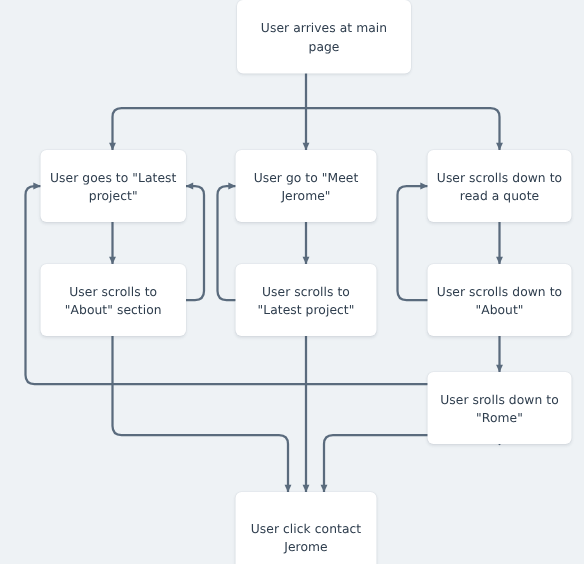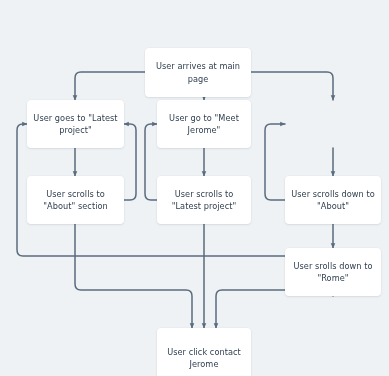--- a/index.html
+++ b/index.html
@@ -84,32 +84,35 @@
       <path d="M285,256 L23,256 Q17,256 17,250 L17,130 Q17,124 23,124 L27,124" marker-end="url(#ah)"></path>
 
       <path d="M75,224 L75,284 Q75,290 81,290 L186,290 Q192,290 192,296 L192,328" marker-end="url(#ah)"></path>
 
       <path d="M204,224 L204,328" marker-end="url(#ah)"></path>
 
       <path d="M333,296 L333,284 Q333,290 327,290 L222,290 Q216,290 216,296 L216,328" marker-end="url(#ah)"></path>
     </g>
   </svg>
 
-  <div class="node" style="left:145px; top:0px; width:106px; height:49px;margin-top:48px;">
+  <div class="node" style="left:158px; top:0px; width:116px; height:49px;">
     <span>User arrives at main page</span>
   </div>
 
   <div class="node" style="left:27px; top:100px; width:97px; height:48px;">
     <span>User goes to "Latest project"</span>
   </div>
 
   <div class="node" style="left:157px; top:100px; width:94px; height:48px;">
     <span>User go to "Meet Jerome"</span>
   </div>
 
+  <div class="node" style="left:285px; top:100px; width:96px; height:48px;">
+    <span>User scrolls down to read a quote</span>
+  </div>
 
   <div class="node" style="left:27px; top:176px; width:97px; height:48px;">
     <span>User scrolls to "About" section</span>
   </div>
 
   <div class="node" style="left:157px; top:176px; width:94px; height:48px;">
     <span>User scrolls to "Latest project"</span>
   </div>
 
   <div class="node" style="left:285px; top:176px; width:96px; height:48px;">

